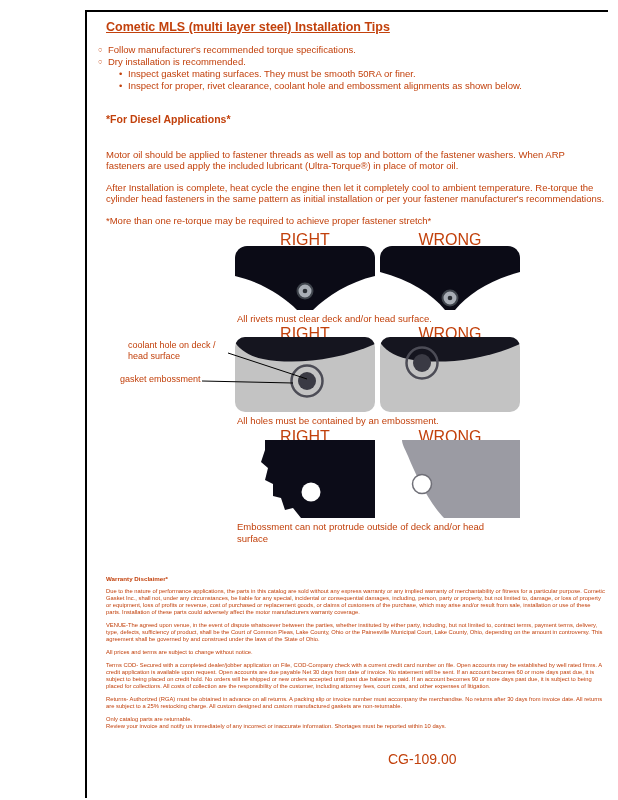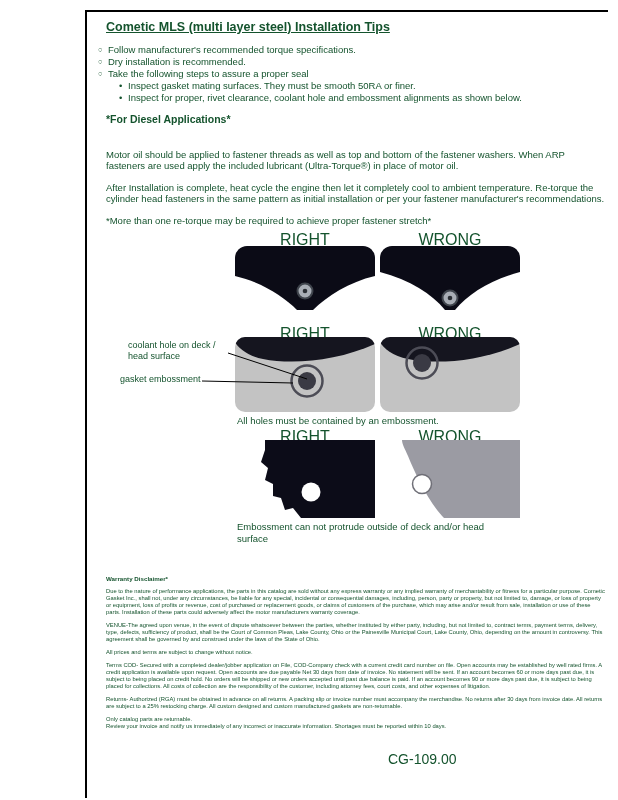--- a/index.html
+++ b/index.html
@@ -1,17 +1,17 @@
 <!DOCTYPE html>
 <html><head>
 <meta charset="utf-8">
 <style>
   html,body{margin:0;padding:0;background:#fff;}
   .canvas{position:relative;width:618px;height:800px;background:#ffffff;
-          font-family:"Liberation Sans",sans-serif;color:#14532d;overflow:hidden;text-decoration:underline;}
+          font-family:"Liberation Sans",sans-serif;color:#c2410c;overflow:hidden;text-decoration:underline;}
   .frame{position:absolute;left:85px;top:10px;width:521px;height:786px;
          border-top:2px solid #000;border-left:2px solid #000;}
   .title{position:absolute;left:106px;top:20px;margin:0;font-size:12.5px;
          font-weight:bold;text-decoration:underline;}
   .tips{position:absolute;left:98px;top:44px;width:505px;font-size:9.5px;line-height:12px;}
   .tip{position:relative;padding-left:10px;}
   .tip.l1::before{content:"○";position:absolute;left:0;top:0;font-size:7.5px;}
   .tip.l2{padding-left:30px;}
   .tip.l2::before{content:"•";position:absolute;left:21px;top:0;font-size:9.5px;}
   .diesel{position:absolute;left:106px;top:114px;width:500px;font-size:9.5px;line-height:11.5px;}
@@ -34,21 +34,20 @@
 
 <div class="canvas">
 
   <div class="frame"></div>
 
   <h1 class="title">Cometic MLS (multi layer steel) Installation Tips</h1>
 
   <div class="tips">
     <div class="tip l1"><span>Follow manufacturer's recommended torque specifications.</span></div>
     <div class="tip l1"><span>Dry installation is recommended.</span></div>
-    <div class="tip l1"><span>Take the following steps to assure a proper seal</span></div>
     <div class="tip l2"><span>Inspect gasket mating surfaces.  They must be smooth 50RA or finer.</span></div>
     <div class="tip l2"><span>Inspect for proper, rivet clearance, coolant hole and embossment alignments as shown below.</span></div>
   </div>
 
   <div class="diesel">
     <h2>*For Diesel Applications*</h2>
     <p>Motor oil should be applied to fastener threads as well as top and bottom of the fastener washers. When ARP fasteners are used apply the included lubricant (Ultra-Torque®) in place of motor oil.</p>
     <p>After Installation is complete, heat cycle the engine then let it completely cool to ambient temperature. Re-torque the cylinder head fasteners in the same pattern as initial installation or per your fastener manufacturer's recommendations.</p>
     <p>*More than one re-torque may be required to achieve proper fastener stretch*</p>
   </div>
@@ -67,20 +66,21 @@
   </div>
   <div class="fig" style="left:380px;top:246px;">
     <svg viewBox="0 0 140 64">
       <rect x="0" y="0" width="140" height="64" rx="12" fill="#0b0b16"></rect>
       <path d="M0,64 L0,26 C30,34 52,48 65,64 Z" fill="#ffffff"></path>
       <path d="M140,64 L140,26 C110,34 88,48 75,64 Z" fill="#ffffff"></path>
       <circle cx="70" cy="52" r="7.5" fill="#a8adb5" stroke="#3f444c" stroke-width="2"></circle>
       <circle cx="70" cy="52" r="2.3" fill="#2a2e34"></circle>
     </svg>
   </div>
+  <div class="fig-caption" style="left:237px;top:313px;">All rivets must clear deck and/or head surface.</div>
 
   <div class="fig-header" style="left:235px;top:325px;">RIGHT</div>
   <div class="fig-header" style="left:380px;top:325px;">WRONG</div>
 
   <div class="ann" style="left:128px;top:340px;width:90px;">coolant hole on deck / head surface</div>
   <div class="ann" style="left:120px;top:374px;width:100px;">gasket embossment</div>
 
   <div class="fig" style="left:235px;top:337px;">
     <svg viewBox="0 0 140 75">
       <defs>

